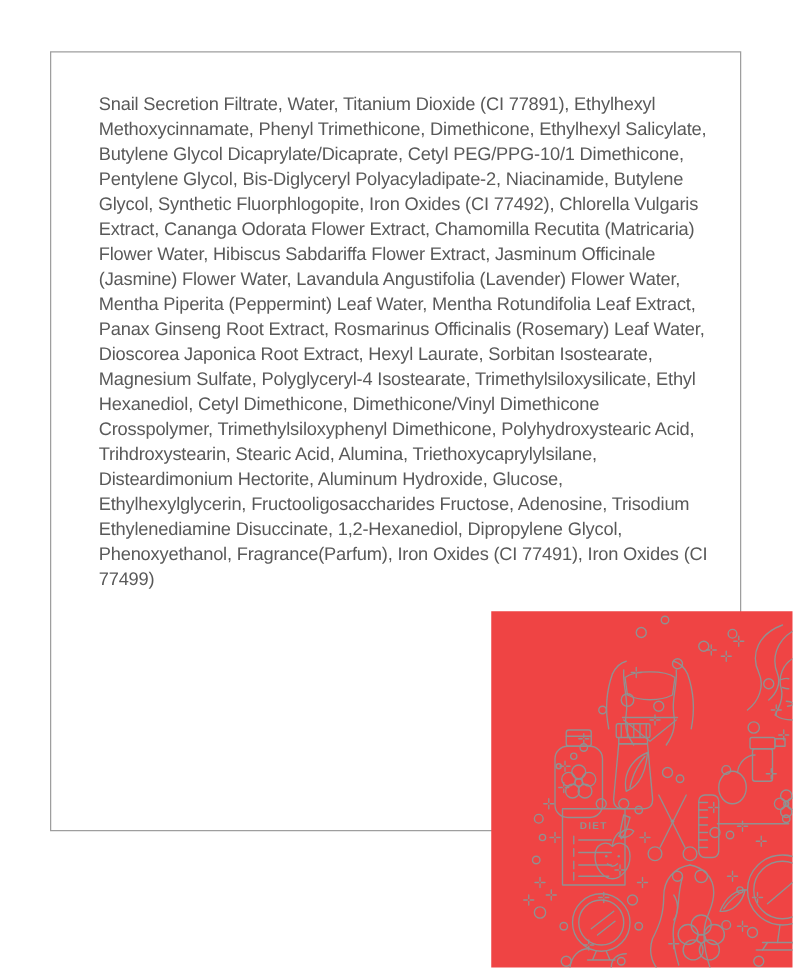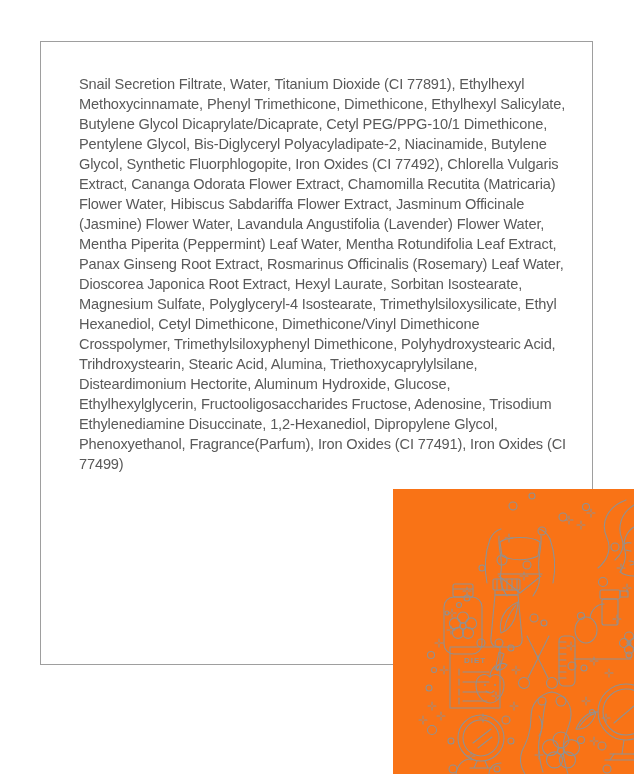--- a/index.html
+++ b/index.html
@@ -31,21 +31,21 @@
     margin:0;
     font-size:14.6px;
     line-height:20px;
     letter-spacing:-0.15px;
     color:var(--text-color);
   }
   .illustration{
     position:absolute;
     right:0;bottom:0;
     width:241px;height:285px;
-    background:#f97316;
+    background:#ef4444;
     z-index:2;
   }
   .illustration svg{display:block;}
   .lineart{
     fill:none;
     stroke:var(--stroke);
     stroke-width:1.1;
     stroke-linecap:round;
     stroke-linejoin:round;
   }

